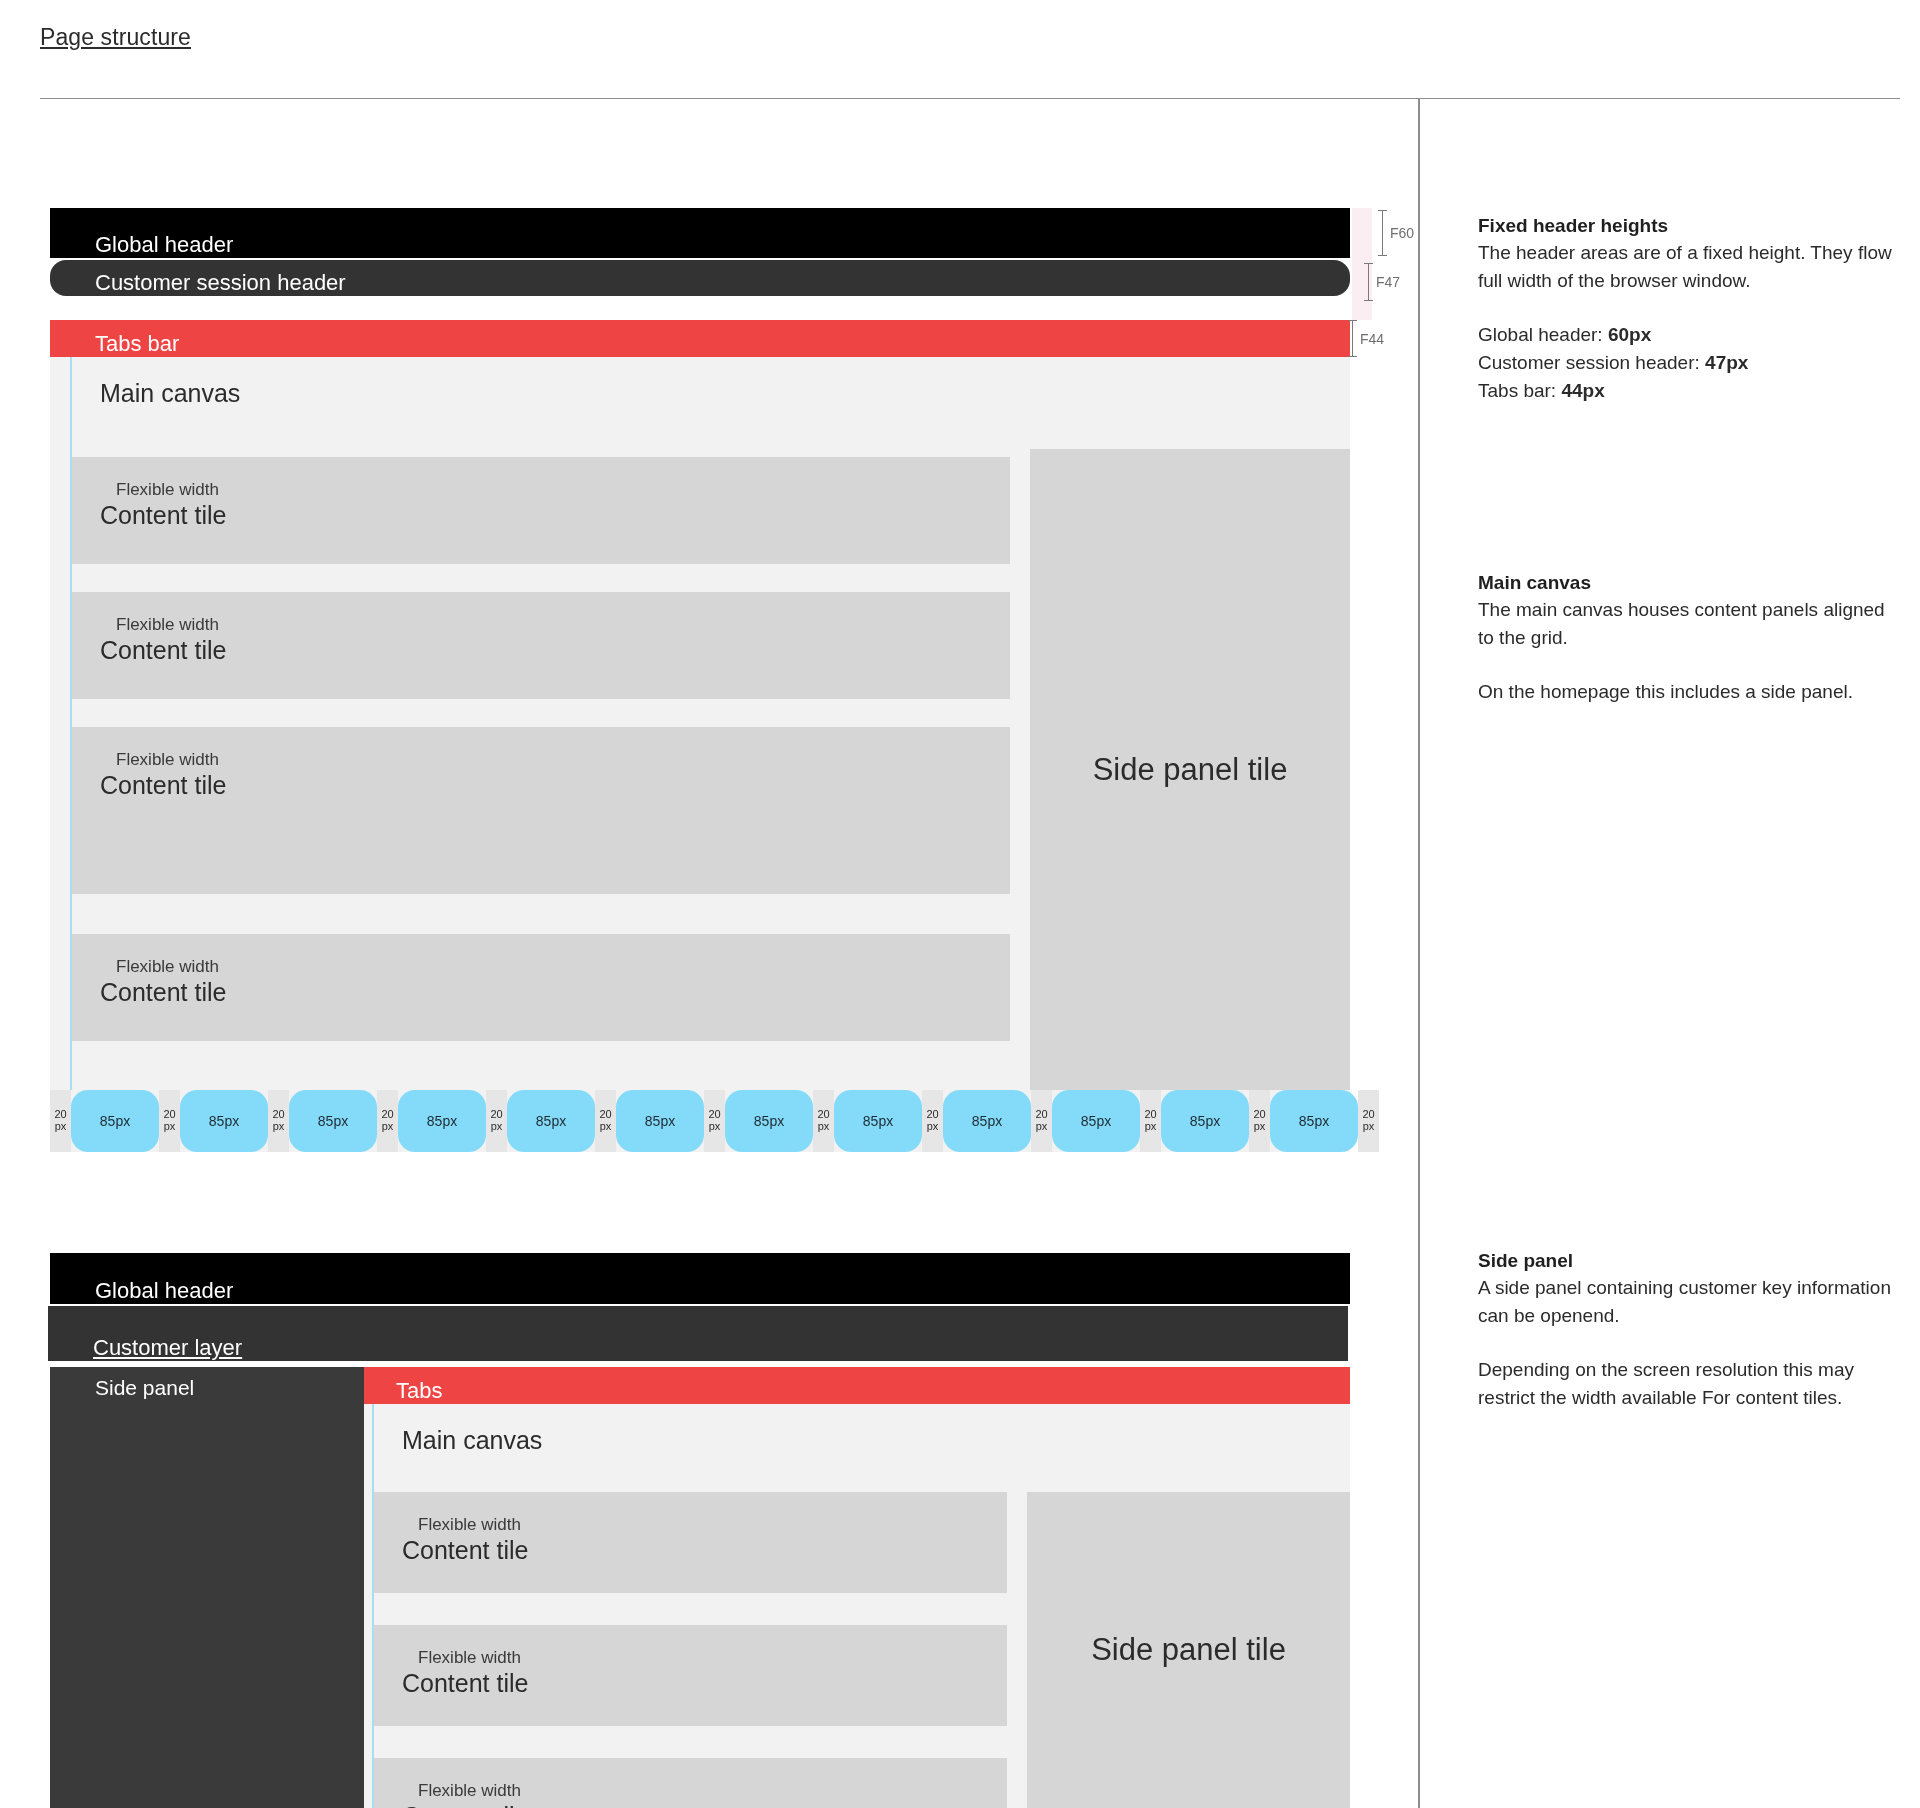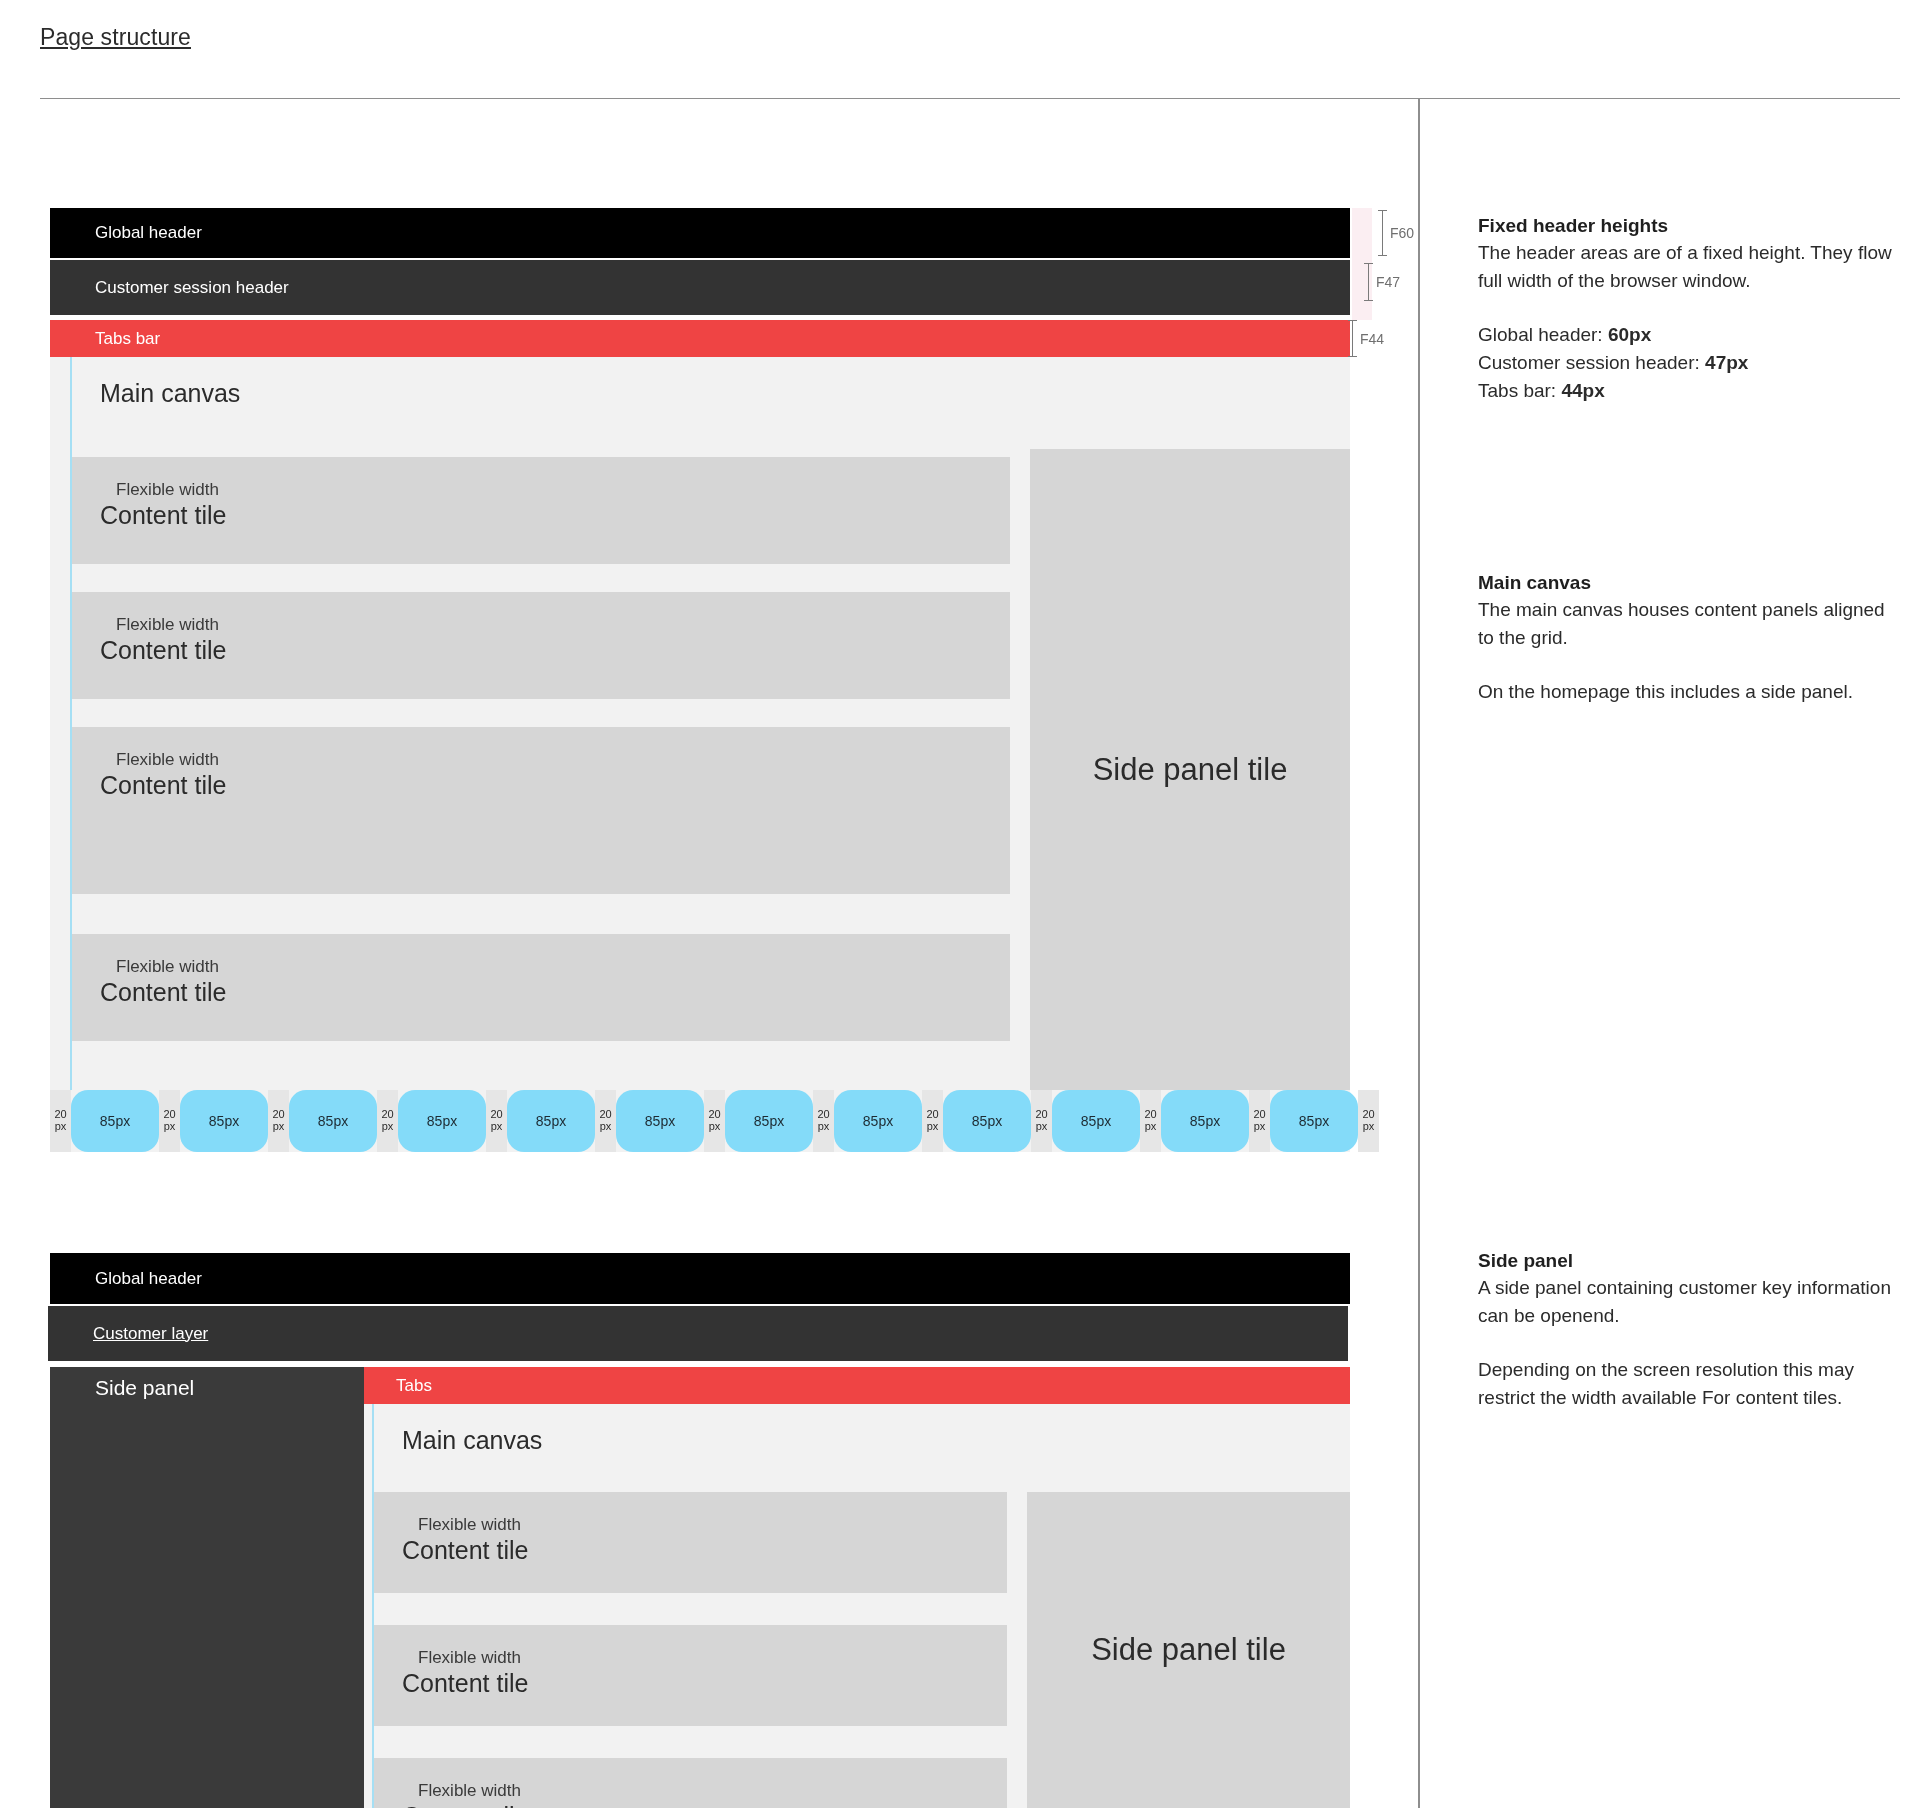--- a/index.html
+++ b/index.html
@@ -37,23 +37,23 @@
   }
 
   
   .diagram { position: absolute; left: 50px; }
 
   .bar {
     position: absolute;
     left: 0;
     width: 1300px;
     display: flex;
-    align-items: center;
+    align-items: flex-end;
     color: #ffffff;
-    font-size: 17px;
+    font-size: 22px;
     font-weight: 400;
     padding-left: 45px;
   }
   .bar.global   { background: #000000; }
   .bar.session  { background: #333333; }
   .bar.tabs     { background: #ef4444; }
 
   
   .canvas-wrap {
     position: absolute;
@@ -185,21 +185,21 @@
 
 <div class="page-title">Page structure</div>
 <div class="title-rule"></div>
 <div class="v-divider"></div>
 
 <div class="diagram" style="top:0;left:0;">
 
   <div class="bar global" style="left:50px; top:208px; height:50px;">
     <span>Global header</span>
   </div>
-  <div class="bar session" style="left:50px; top:260px; height:55px;">
+  <div class="bar session" style="left:50px; top:260px; height:36px;border-radius:16px;">
     <span>Customer session header</span>
   </div>
   <div class="bar tabs" style="left:50px; top:320px; height:37px;">
     <span>Tabs bar</span>
   </div>
 
   <div class="canvas-wrap" style="left:50px; top:357px; height:795px;"></div>
 
   <div class="canvas-col" style="left:70px; top:357px; width:940px; height:733px;">
     <div class="canvas-head">Main canvas</div>

